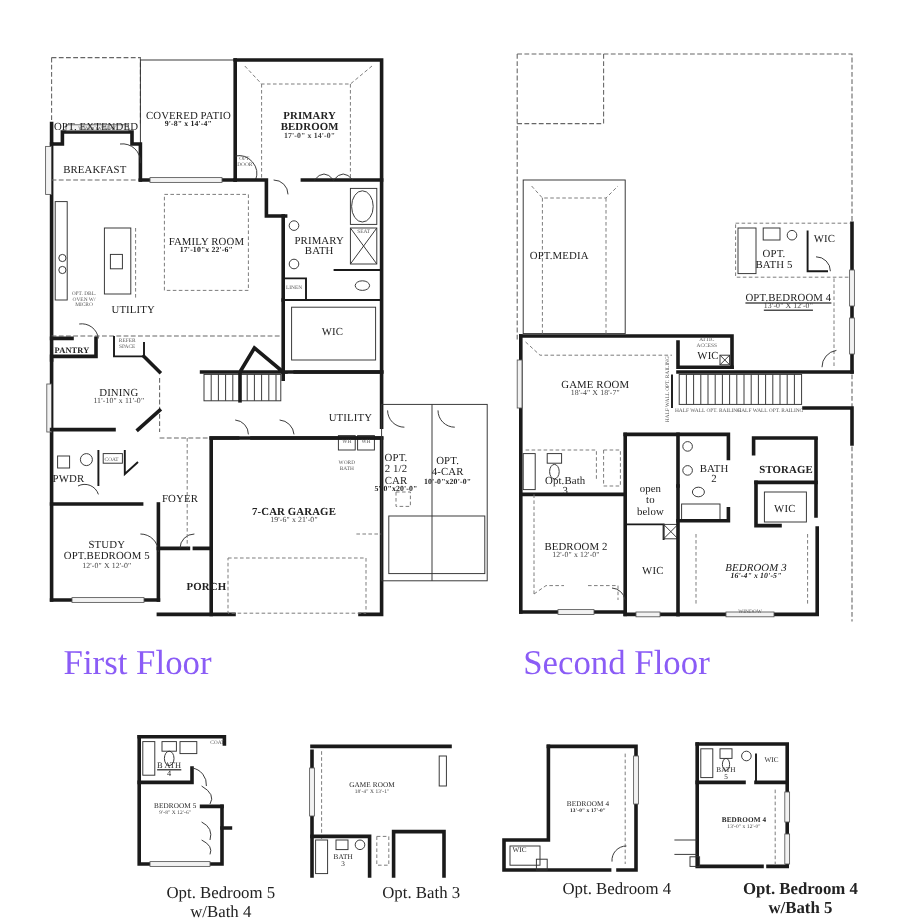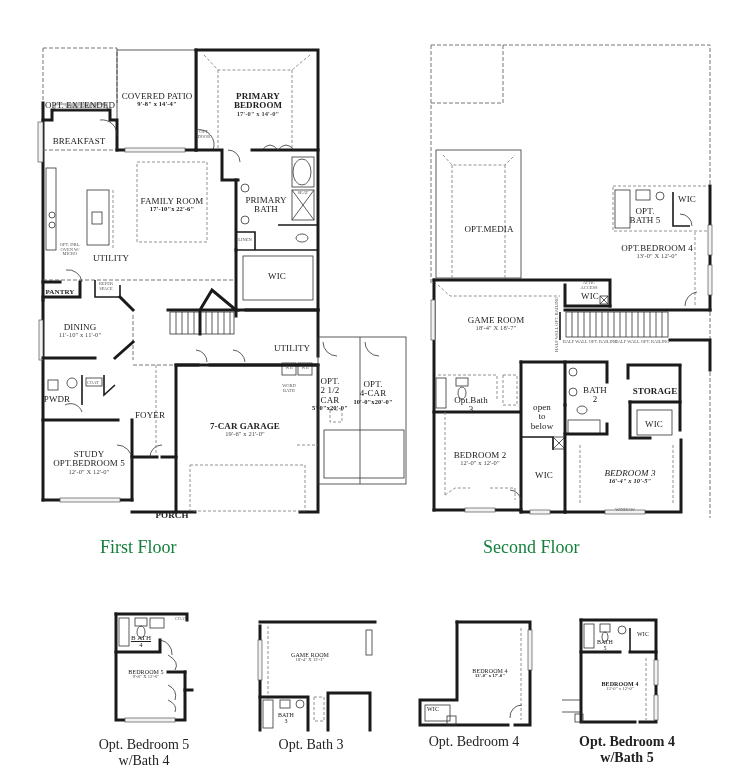--- a/index.html
+++ b/index.html
@@ -4,22 +4,22 @@
 <style>
   html,body{margin:0;padding:0;background:#fff;}
   body{width:751px;height:768px;position:relative;overflow:hidden;font-family:"Liberation Serif","DejaVu Serif",serif;color:#1a1a1a;}
   .plan{position:absolute;left:0;top:0;width:751px;height:768px;}
   .lbl{position:absolute;text-align:center;font-family:"Liberation Serif","DejaVu Serif",serif;line-height:1.05;white-space:nowrap;transform:translateX(-50%);color:#222;}
   .room{font-size:9px;letter-spacing:0.1px;}
   .room.b{font-weight:bold;}
   .dim{font-size:6.5px;color:#444;display:block;}
   .dim.b{font-weight:bold;color:#222;}
   .tiny{font-size:4.5px;color:#555;}
-  .floor-title{position:absolute;font-size:18px;font-family:"Liberation Serif","DejaVu Serif",serif;color:#15803d;margin-left:47px;}
-  .cap{position:absolute;text-align:center;font-size:14px;line-height:1.15;transform:translateX(-50%);white-space:nowrap;color:#222;}
+  .floor-title{position:absolute;font-size:29px;font-family:"Liberation Serif","DejaVu Serif",serif;color:#8b5cf6;}
+  .cap{position:absolute;text-align:center;font-size:14px;line-height:1.15;transform:translateX(-50%);white-space:nowrap;color:#222;margin-left:40px;}
   .cap.b{font-weight:bold;}
 </style>
 </head>
 <body>
 
 <svg class="plan" viewBox="0 0 751 768" xmlns="http://www.w3.org/2000/svg">
   <defs>
     <style>
       .w{stroke:#1a1a1a;stroke-width:3;fill:none;stroke-linecap:square;}
       .wt{stroke:#1a1a1a;stroke-width:1.6;fill:none;}
@@ -286,60 +286,60 @@
   <span class="dim b">17'-10"x 22'-6"</span>
 </div>
 <div class="lbl tiny" style="left:303px;top:191px;">SEAT</div>
 <div class="lbl room" style="left:266px;top:196px;width:50px;white-space:normal;">PRIMARY BATH</div>
 <div class="lbl tiny" style="left:245px;top:238px;">LINEN</div>
 <div class="lbl tiny" style="left:70px;top:243px;width:26px;white-space:normal;">OPT. DBL. OVEN W/ MICRO</div>
 <div class="lbl room" style="left:111px;top:254px;">UTILITY</div>
 <div class="lbl room" style="left:277px;top:272px;">WIC</div>
 <div class="lbl tiny" style="left:106px;top:282px;width:24px;white-space:normal;">REFER SPACE</div>
 <div class="lbl room b" style="left:60px;top:289px;font-size:7px;">PANTRY</div>
-<div class="lbl room" style="left:80px;top:323px;">
+<div class="lbl room" style="left:99px;top:323px;">
   <span>DINING</span>
   <span class="dim">11'-10" x 11'-0"</span>
 </div>
 <div class="lbl room" style="left:292px;top:344px;">UTILITY</div>
 <div class="lbl tiny" style="left:289px;top:366px;">WH</div>
 <div class="lbl tiny" style="left:305px;top:366px;">WH</div>
 <div class="lbl tiny" style="left:289px;top:384px;width:16px;white-space:normal;">WORD BATH</div>
 <div class="lbl tiny" style="left:93px;top:381px;">COAT</div>
 <div class="lbl room" style="left:57px;top:395px;">PWDR</div>
 <div class="lbl room" style="left:150px;top:411px;">FOYER</div>
 <div class="lbl room b" style="left:245px;top:422px;">
   <span>7-CAR GARAGE</span>
   <span class="dim" style="font-weight:normal;">19'-6" x 21'-0"</span>
 </div>
 <div class="lbl room" style="left:89px;top:450px;">
   <span style="display:block;">STUDY</span>
   <span style="display:block;">OPT.BEDROOM 5</span>
   <span class="dim">12'-0" X 12'-0"</span>
 </div>
-<div class="lbl room b" style="left:152px;top:511px;padding-left:40px;">PORCH</div>
+<div class="lbl room b" style="left:152px;top:485px;padding-left:40px;">PORCH</div>
 <div class="lbl room" style="left:330px;top:377px;">
   <span style="display:block;">OPT.</span>
   <span style="display:block;">2 1/2</span>
   <span style="display:block;">CAR</span>
   <span class="dim b">5'-0"x20'-0"</span>
 </div>
 <div class="lbl room" style="left:373px;top:380px;">
   <span style="display:block;">OPT.</span>
   <span style="display:block;">4-CAR</span>
   <span class="dim b">10'-0"x20'-0"</span>
 </div>
 
-<div class="lbl room" style="left:489px;top:209px;margin-top:16px;">OPT.MEDIA</div>
+<div class="lbl room" style="left:466px;top:209px;">OPT.MEDIA</div>
 <div class="lbl room" style="left:645px;top:207px;">
   <span style="display:block;">OPT.</span>
   <span style="display:block;">BATH 5</span>
 </div>
 <div class="lbl room" style="left:687px;top:195px;">WIC</div>
-<div class="lbl room" style="left:657px;top:244px;">
+<div class="lbl room" style="left:657px;top:244px;text-decoration:underline;">
   <span>OPT.BEDROOM 4</span>
   <span class="dim">13'-0" X 12'-0"</span>
 </div>
 <div class="lbl tiny" style="left:589px;top:281px;width:20px;white-space:normal;">ATTIC ACCESS</div>
 <div class="lbl room" style="left:590px;top:292px;">WIC</div>
 <div class="lbl room" style="left:496px;top:316px;">
   <span>GAME ROOM</span>
   <span class="dim">18'-4" X 18'-7"</span>
 </div>
 <div class="lbl tiny" style="left:557px;top:322px;transform:translateX(-50%) rotate(-90deg);">HALF WALL OPT. RAILING</div>

